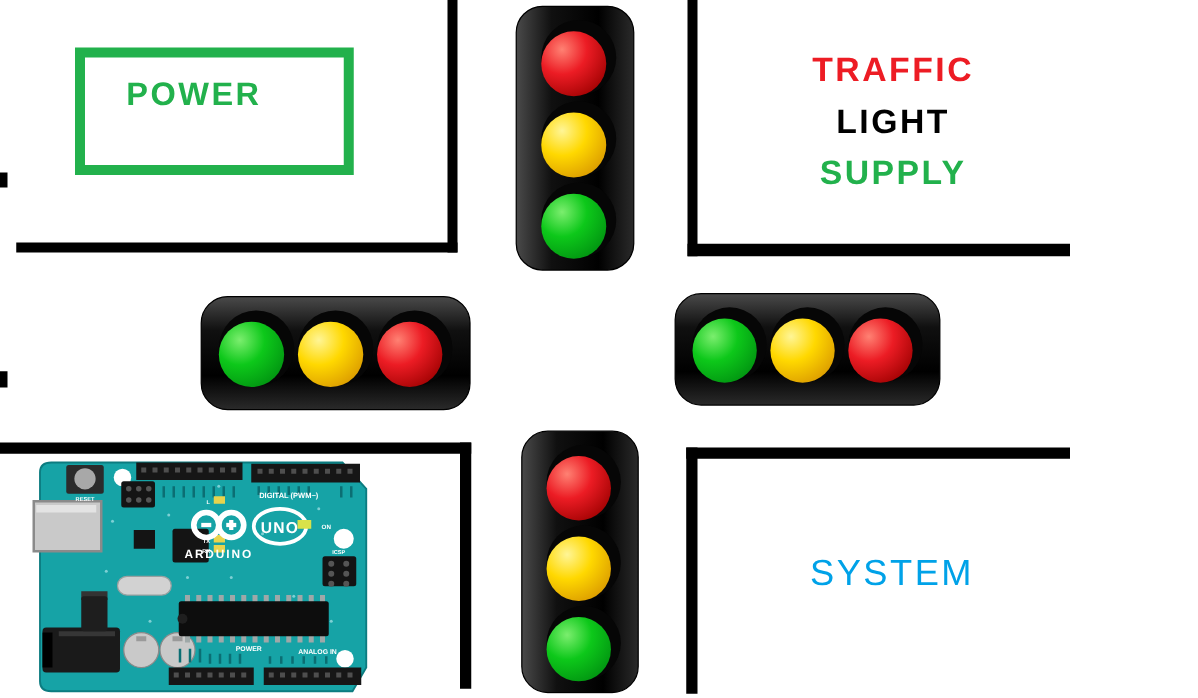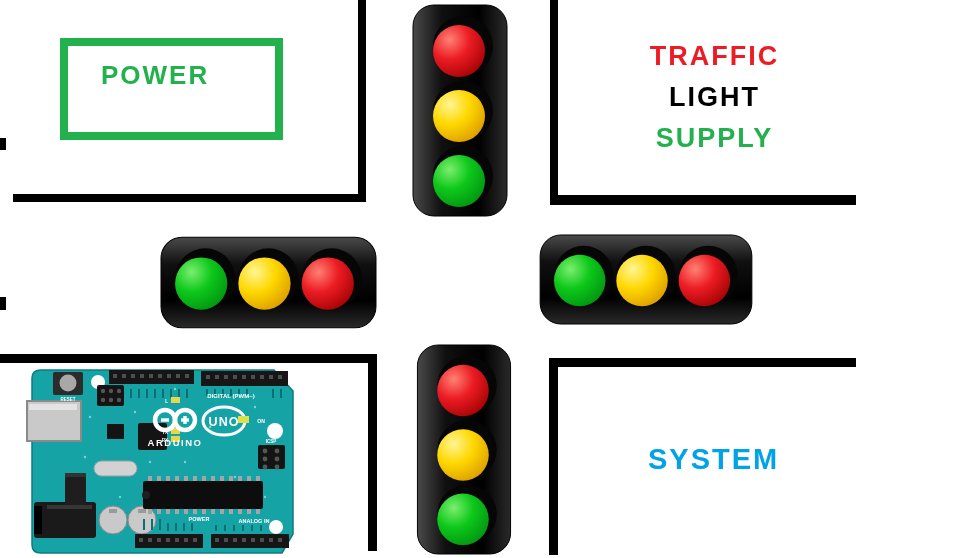--- a/index.html
+++ b/index.html
@@ -32,21 +32,21 @@
   #title{
     position:absolute;left:612px;top:36px;width:205px;text-align:center;
     font-weight:bold;font-size:27px;line-height:41px;letter-spacing:2px;
     white-space:nowrap;
   }
   .t-red{color:#ED1C24;}
   .t-yellow{color:#000000;}
   .t-green{color:#22B14C;}
 
   #system{
-    position:absolute;left:648px;top:443px;color:#00A2E8;font-weight:bold;
+    position:absolute;left:648px;top:443px;color:#00A2E8;font-weight:normal;
     font-size:29px;letter-spacing:2px;white-space:nowrap;
   }
 
   .tl-box{position:absolute;}
   #tl-top{left:410px;top:4px;width:100px;height:213px;}
   #tl-bottom{left:414px;top:344px;width:100px;height:211px;}
   #tl-left{left:160px;top:235px;width:217px;height:95px;}
   #tl-right{left:538px;top:233px;width:216px;height:93px;}
   .tl-box svg{display:block;width:100%;height:100%;}
 

